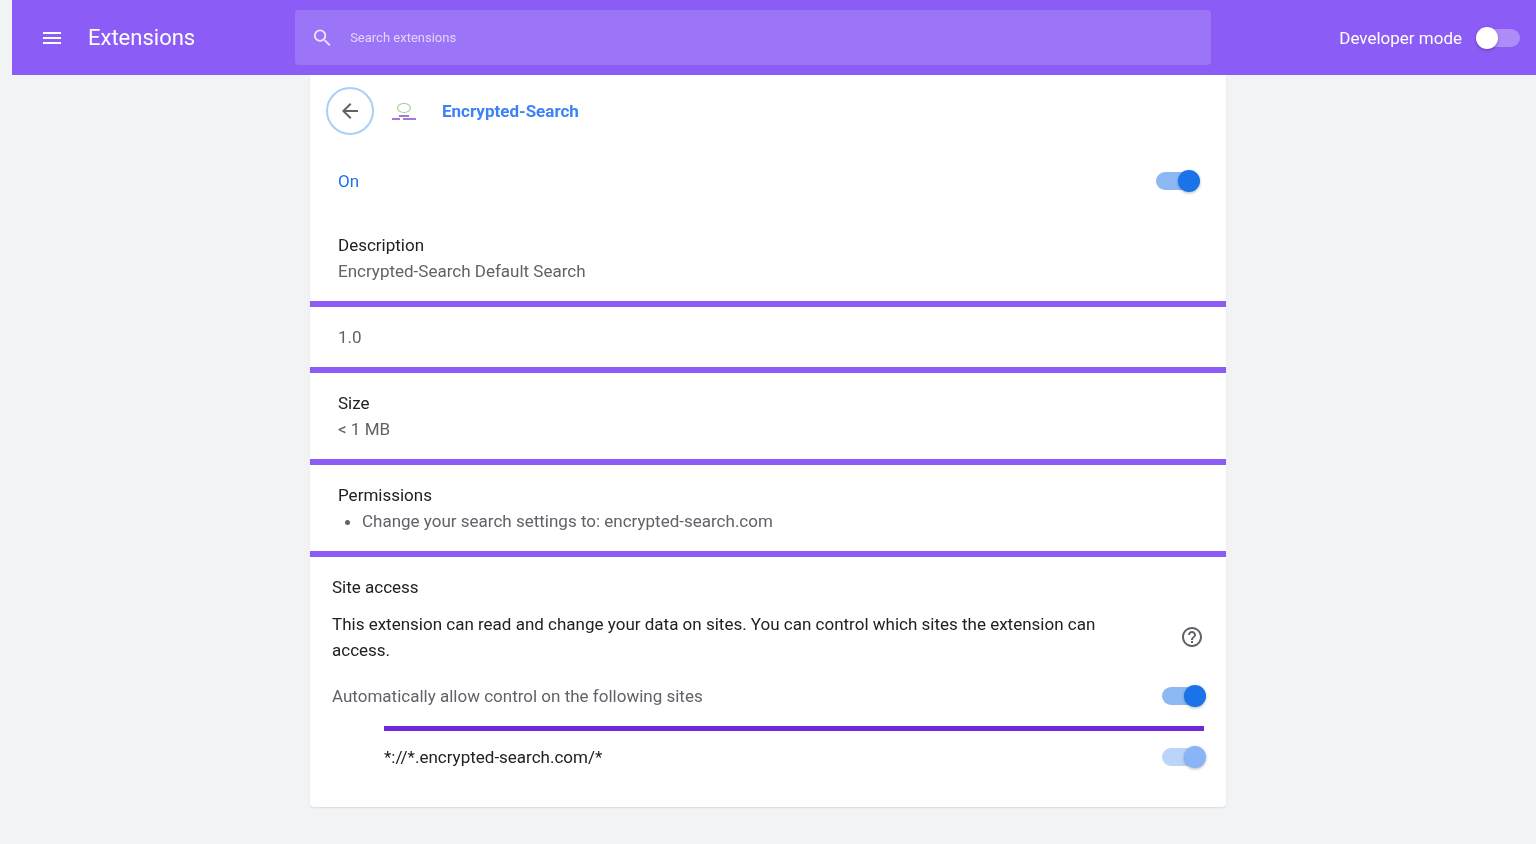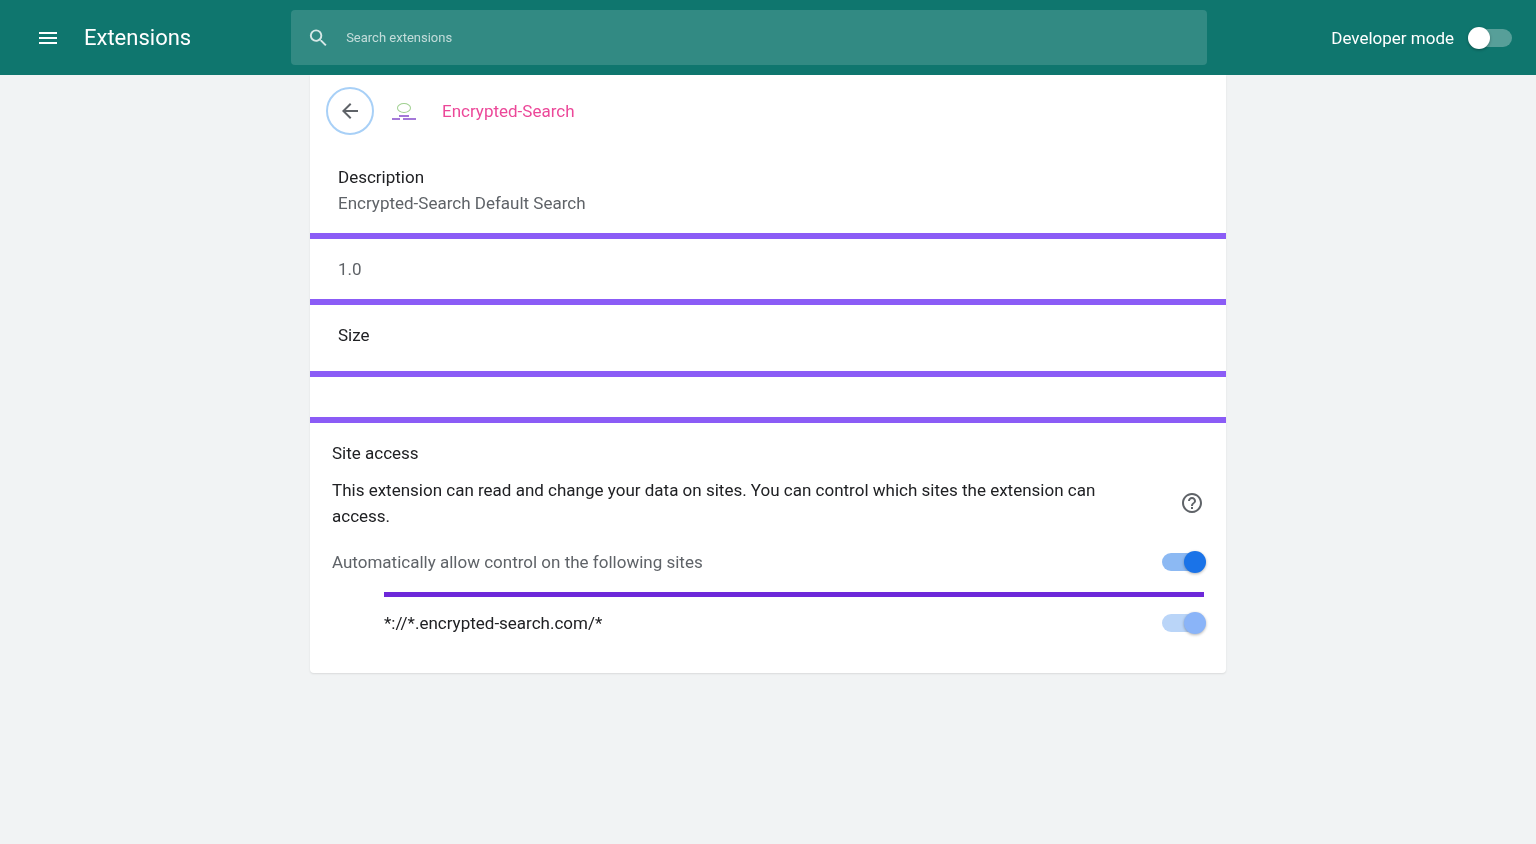--- a/index.html
+++ b/index.html
@@ -9,26 +9,27 @@
       font-family: Roboto, Arial, sans-serif;
     }
     body {
       background: #f1f3f4;
       width: 1536px;
       height: 844px;
       overflow: hidden;
       position: relative;
     }
     .app-header {
-      background: #0f766e;
+      background: #8b5cf6;
       height: 75px;
       display: flex;
       align-items: center;
-      padding: 0 24px;
+      padding: 0 16px;
       color: white;
+      margin-left: 12px;
     }
     .menu-btn {
       width: 48px;
       height: 48px;
       display: flex;
       align-items: center;
       justify-content: center;
       cursor: pointer;
       border-radius: 50%;
     }
@@ -184,22 +185,22 @@
       background: #a478d8;
       margin-bottom: 1px;
     }
     .ext-icon-bar2 {
       width: 24px;
       height: 2px;
       background: linear-gradient(to right, #a478d8 35%, transparent 35%, transparent 45%, #a478d8 45%);
     }
     .ext-name {
       font-size: 17px;
-      font-weight: 400;
-      color: #ec4899;
+      font-weight: 700;
+      color: #3b82f6;
       margin-left: 8px;
     }
     .section {
       padding: 20px 28px;
       border-bottom: 6px solid #8b5cf6;
     }
     .section:last-child {
       border-bottom: none;
     }
     .on-section {
@@ -320,35 +321,46 @@
           </svg>
       </div>
       <div class="ext-icon">
         <div class="ext-icon-top"></div>
         <div class="ext-icon-bar1"></div>
         <div class="ext-icon-bar2"></div>
       </div>
       <div class="ext-name">Encrypted-Search</div>
     </div>
 
+    <div class="on-section">
+      <span class="on-label">On</span>
+      <div class="toggle toggle-on toggle-large">
+        <div class="toggle-thumb"></div>
+      </div>
+    </div>
 
     <div class="section">
       <div class="section-label">Description</div>
       <div class="section-value">Encrypted-Search Default Search</div>
     </div>
 
     <div class="section">
       <div class="section-value">1.0</div>
     </div>
 
     <div class="section">
       <div class="section-label">Size</div>
+      <div class="section-value">&lt; 1 MB</div>
     </div>
 
     <div class="section">
+      <div class="section-label">Permissions</div>
+      <ul class="perm-list">
+        <li>Change your search settings to: encrypted-search.com</li>
+      </ul>
     </div>
 
     <div class="site-access-section">
       <div class="section-label">Site access</div>
       <div class="site-desc-row">
         <div class="site-desc">This extension can read and change your data on sites. You can control which sites the extension can access.</div>
         <div class="help-btn">
           <svg viewBox="0 0 24 24">
               <path d="M11 18h2v-2h-2v2zm1-16C6.48 2 2 6.48 2 12s4.48 10 10 10 10-4.48 10-10S17.52 2 12 2zm0 18c-4.41 0-8-3.59-8-8s3.59-8 8-8 8 3.59 8 8-3.59 8-8 8zm0-14c-2.21 0-4 1.79-4 4h2c0-1.1.9-2 2-2s2 .9 2 2c0 2-3 1.75-3 5h2c0-2.25 3-2.5 3-5 0-2.21-1.79-4-4-4z"></path>
             </svg>

